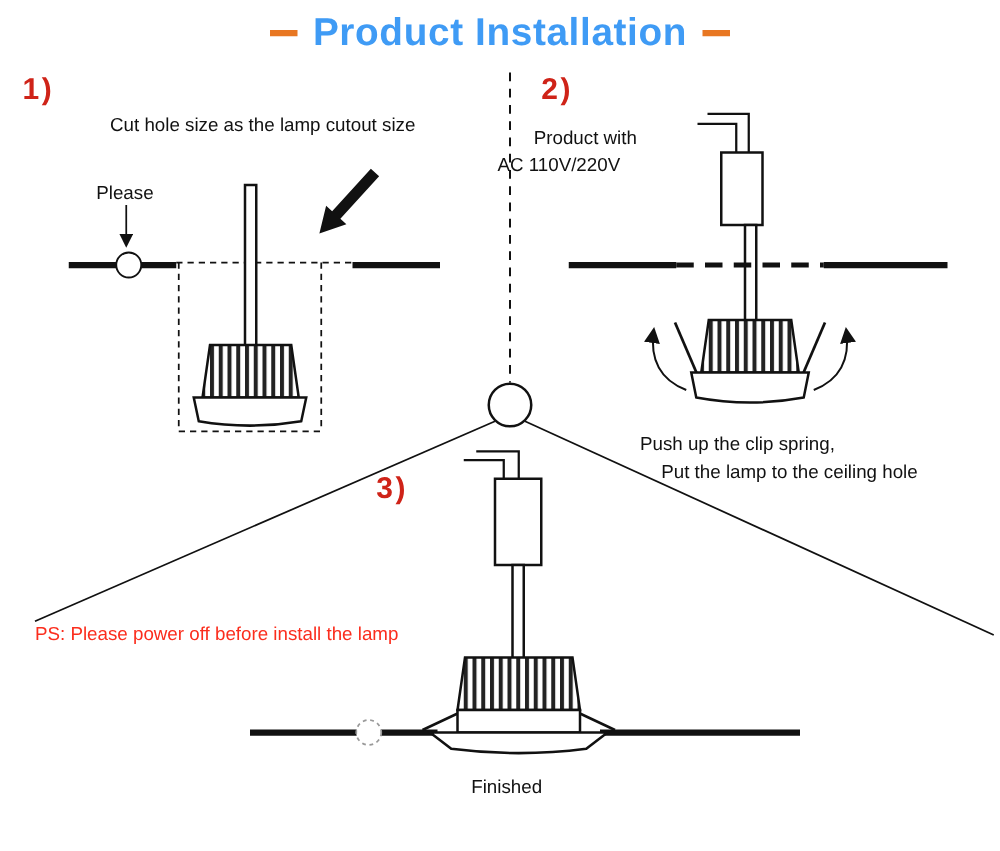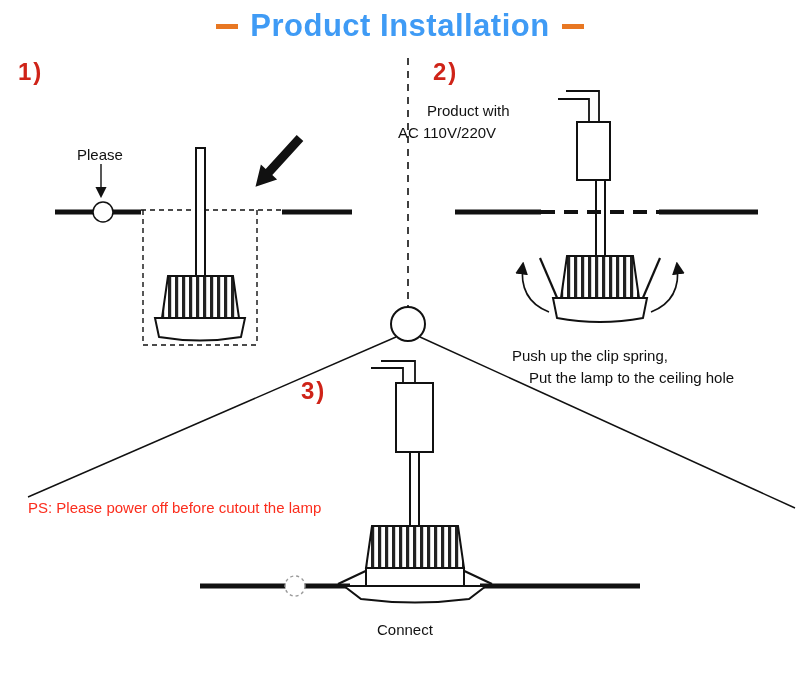--- a/index.html
+++ b/index.html
@@ -128,25 +128,26 @@
     </g>
   </svg>
 
   <div class="header">
     <span class="accent-line"></span>
     <span class="title-text">Product Installation</span>
     <span class="accent-line"></span>
   </div>
 
   <div class="abs step-num" style="left:18px; top:58px">1)</div>
+  <div class="abs label" style="left:88px; top:92px">Cut hole size as the lamp cutout size</div>
   <div class="abs label" style="left:77px; top:146px">Please</div>
 
   <div class="abs step-num" style="left:433px; top:58px">2)</div>
   <div class="abs label" style="left:427px; top:102px">Product with</div>
   <div class="abs label" style="left:398px; top:124px">AC 110V/220V</div>
   <div class="abs label" style="left:529px; top:369px">Put the lamp to the ceiling hole</div>
   <div class="abs label" style="left:512px; top:347px">Push up the clip spring,</div>
 
   <div class="abs step-num" style="left:301px; top:377px">3)</div>
-  <div class="abs warning" style="left:28px;  top:499px">PS: Please power off before cutout the lamp</div>
-  <div class="abs label" style="left:377px; top:621px">Connect</div>
+  <div class="abs warning" style="left:28px;  top:499px">PS: Please power off before install the lamp</div>
+  <div class="abs label" style="left:377px; top:621px">Finished</div>
 
 </div>
 
 </body></html>

